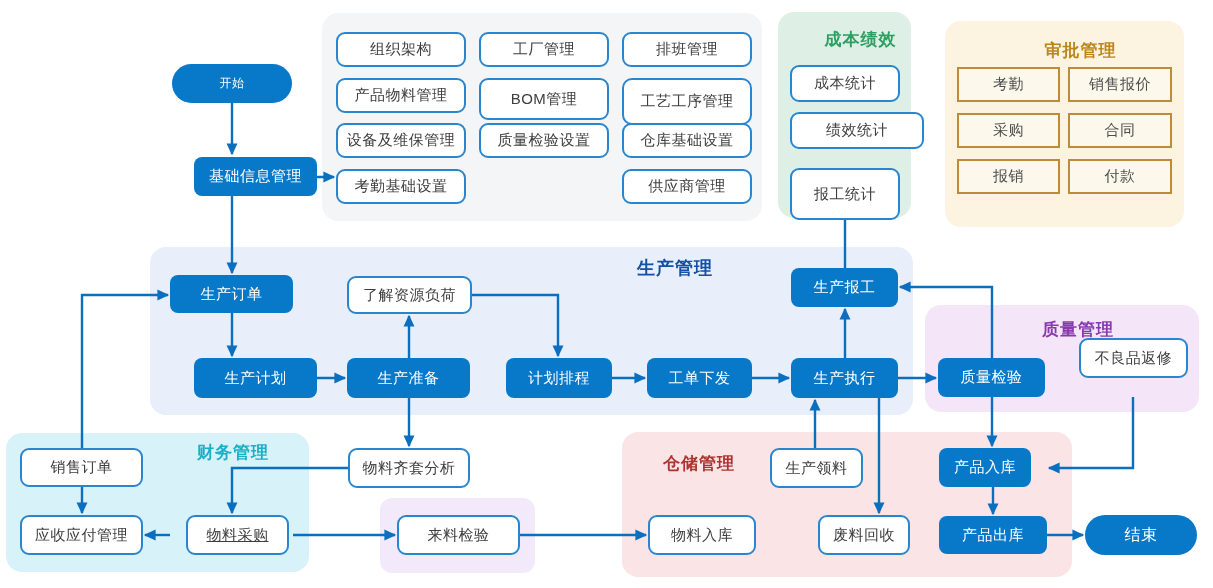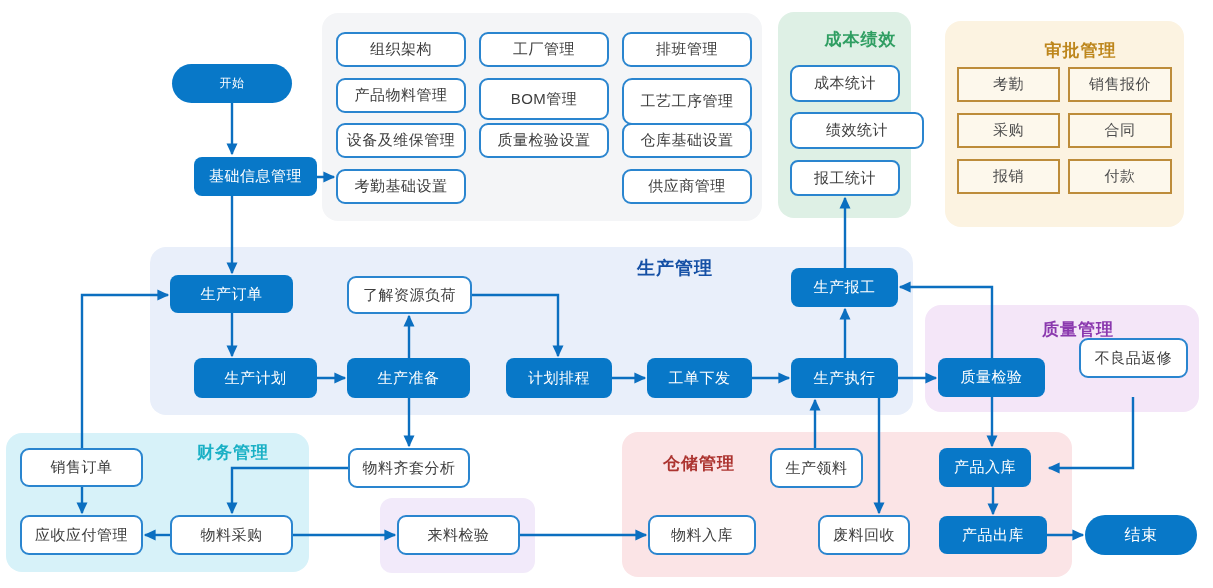--- a/index.html
+++ b/index.html
@@ -125,21 +125,21 @@
   <div class="node white" style="left:479px;top:78px;width:130px;height:42px;">BOM管理</div>
   <div class="node white" style="left:622px;top:78px;width:130px;height:47px;border-radius:10px;">工艺工序管理</div>
   <div class="node white" style="left:336px;top:123px;width:130px;height:35px;">设备及维保管理</div>
   <div class="node white" style="left:479px;top:123px;width:130px;height:35px;">质量检验设置</div>
   <div class="node white" style="left:622px;top:123px;width:130px;height:35px;">仓库基础设置</div>
   <div class="node white" style="left:336px;top:169px;width:130px;height:35px;">考勤基础设置</div>
   <div class="node white" style="left:622px;top:169px;width:130px;height:35px;">供应商管理</div>
 
   <div class="node white" style="left:790px;top:65px;width:110px;height:37px;">成本统计</div>
   <div class="node white" style="left:790px;top:112px;width:134px;height:37px;">绩效统计</div>
-  <div class="node white" style="left:790px;top:160px;width:110px;height:36px;border-radius:8px;">报工统计</div>
+  <div class="node white" style="left:790px;top:168px;width:110px;height:52px;">报工统计</div>
 
   <div class="node cream" style="left:957px;top:67px;width:103px;height:35px;">考勤</div>
   <div class="node cream" style="left:1068px;top:67px;width:104px;height:35px;">销售报价</div>
   <div class="node cream" style="left:957px;top:113px;width:103px;height:35px;">采购</div>
   <div class="node cream" style="left:1068px;top:113px;width:104px;height:35px;">合同</div>
   <div class="node cream" style="left:957px;top:159px;width:103px;height:35px;">报销</div>
   <div class="node cream" style="left:1068px;top:159px;width:104px;height:35px;">付款</div>
 
   <div class="node blue" style="left:170px;top:275px;width:123px;height:38px;">生产订单</div>
   <div class="node white" style="left:347px;top:276px;width:125px;height:38px;">了解资源负荷</div>
@@ -148,21 +148,21 @@
   <div class="node blue" style="left:506px;top:358px;width:106px;height:40px;">计划排程</div>
   <div class="node blue" style="left:647px;top:358px;width:105px;height:40px;">工单下发</div>
   <div class="node blue" style="left:791px;top:358px;width:107px;height:40px;">生产执行</div>
   <div class="node blue" style="left:791px;top:268px;width:107px;height:39px;">生产报工</div>
 
   <div class="node blue" style="left:938px;top:358px;width:107px;height:39px;">质量检验</div>
   <div class="node white" style="left:1079px;top:338px;width:109px;height:40px;">不良品返修</div>
 
   <div class="node white" style="left:20px;top:448px;width:123px;height:39px;">销售订单</div>
   <div class="node white" style="left:20px;top:515px;width:123px;height:40px;">应收应付管理</div>
-  <div class="node white" style="left:170px;top:515px;width:123px;height:40px;">物料采购</div>
+  <div class="node white" style="left:186px;top:515px;width:103px;height:40px;text-decoration:underline;">物料采购</div>
 
   <div class="node white" style="left:348px;top:448px;width:122px;height:40px;">物料齐套分析</div>
   <div class="node white" style="left:397px;top:515px;width:123px;height:40px;">来料检验</div>
 
   <div class="node white" style="left:770px;top:448px;width:93px;height:40px;">生产领料</div>
   <div class="node white" style="left:648px;top:515px;width:108px;height:40px;">物料入库</div>
   <div class="node white" style="left:818px;top:515px;width:92px;height:40px;">废料回收</div>
   <div class="node blue" style="left:939px;top:448px;width:92px;height:39px;">产品入库</div>
   <div class="node blue" style="left:939px;top:516px;width:108px;height:38px;">产品出库</div>
 

